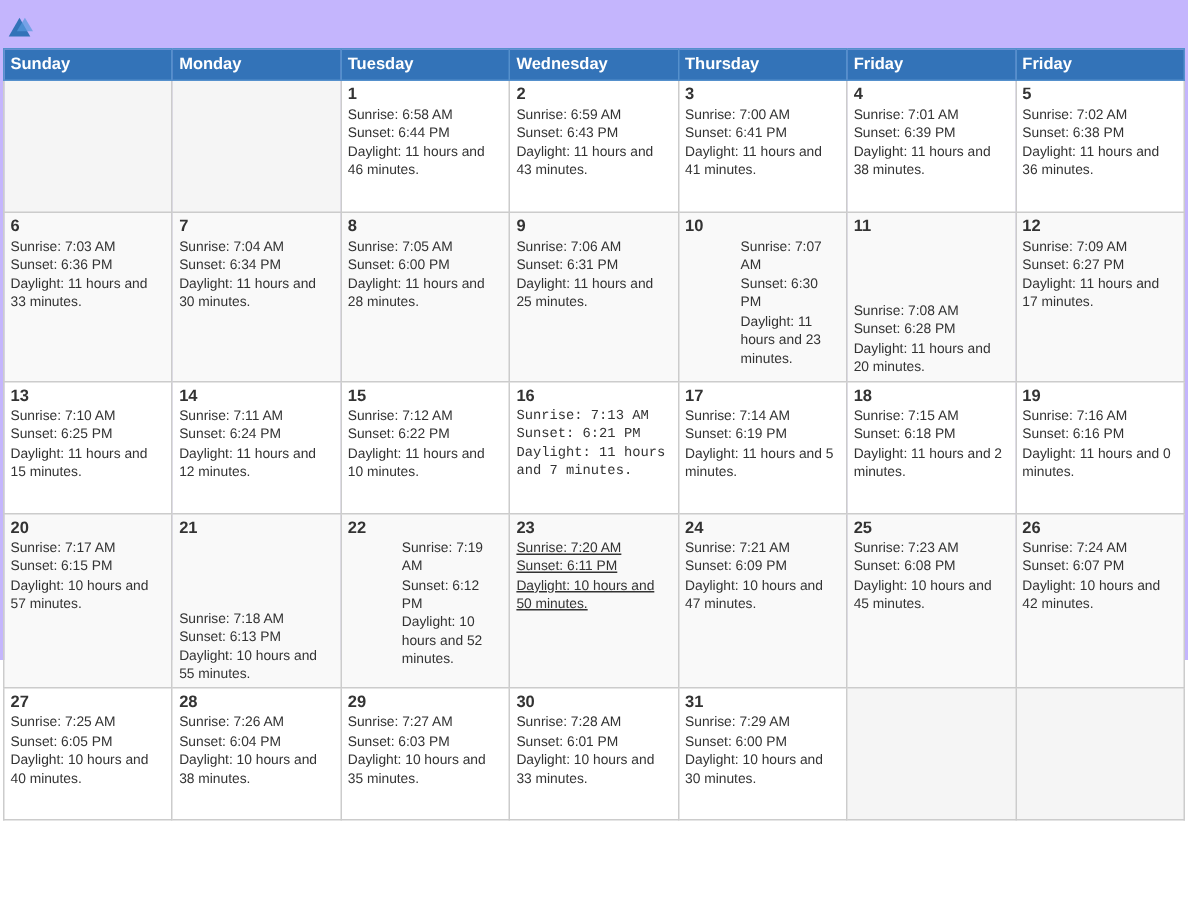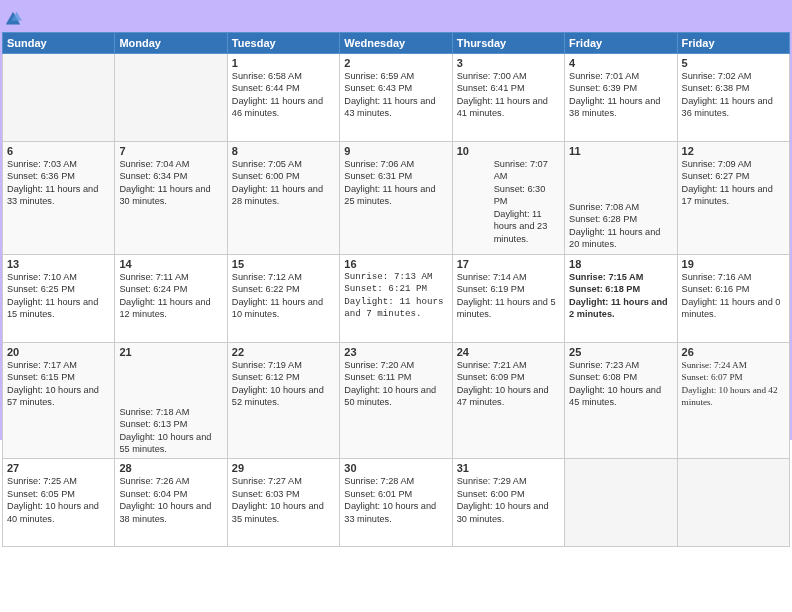--- a/index.html
+++ b/index.html
@@ -240,21 +240,21 @@
 Daylight: 11 hours and 7 minutes.</div>
           </td>
           <td>
             <span class="day-num">17</span>
             <div class="day-info" style="white-space: pre-line;">Sunrise: 7:14 AM
 Sunset: 6:19 PM
 Daylight: 11 hours and 5 minutes.</div>
           </td>
           <td>
             <span class="day-num">18</span>
-            <div class="day-info" style="white-space: pre-line; font-weight: bold;">Sunrise: 7:15 AM
+            <div class="day-info" style="white-space: pre-line;">Sunrise: 7:15 AM
 Sunset: 6:18 PM
 Daylight: 11 hours and 2 minutes.</div>
           </td>
           <td>
             <span class="day-num">19</span>
             <div class="day-info" style="white-space: pre-line;">Sunrise: 7:16 AM
 Sunset: 6:16 PM
 Daylight: 11 hours and 0 minutes.</div>
           </td>
         </tr>
@@ -266,45 +266,45 @@
 Daylight: 10 hours and 57 minutes.</div>
           </td>
           <td>
             <span class="day-num">21</span>
             <div class="day-info" style="white-space: pre-line; margin-top: 48px;">Sunrise: 7:18 AM
 Sunset: 6:13 PM
 Daylight: 10 hours and 55 minutes.</div>
           </td>
           <td>
             <span class="day-num">22</span>
-            <div class="day-info" style="white-space: pre-line;">Sunrise: 7:19 AM
+            <div class="day-info" style="white-space: pre-line; margin-left: 36px;">Sunrise: 7:19 AM
 Sunset: 6:12 PM
 Daylight: 10 hours and 52 minutes.</div>
           </td>
           <td>
             <span class="day-num">23</span>
-            <div class="day-info" style="white-space: pre-line;">Sunrise: 7:20 AM
+            <div class="day-info" style="white-space: pre-line; text-decoration: underline;">Sunrise: 7:20 AM
 Sunset: 6:11 PM
 Daylight: 10 hours and 50 minutes.</div>
           </td>
           <td>
             <span class="day-num">24</span>
             <div class="day-info" style="white-space: pre-line;">Sunrise: 7:21 AM
 Sunset: 6:09 PM
 Daylight: 10 hours and 47 minutes.</div>
           </td>
           <td>
             <span class="day-num">25</span>
             <div class="day-info" style="white-space: pre-line;">Sunrise: 7:23 AM
 Sunset: 6:08 PM
 Daylight: 10 hours and 45 minutes.</div>
           </td>
           <td>
             <span class="day-num">26</span>
-            <div class="day-info" style="white-space: pre-line; font-family: Liberation Serif, serif;">Sunrise: 7:24 AM
+            <div class="day-info" style="white-space: pre-line;">Sunrise: 7:24 AM
 Sunset: 6:07 PM
 Daylight: 10 hours and 42 minutes.</div>
           </td>
         </tr>
         <tr>
           <td>
             <span class="day-num">27</span>
             <div class="day-info" style="white-space: pre-line;">Sunrise: 7:25 AM
 Sunset: 6:05 PM
 Daylight: 10 hours and 40 minutes.</div>

